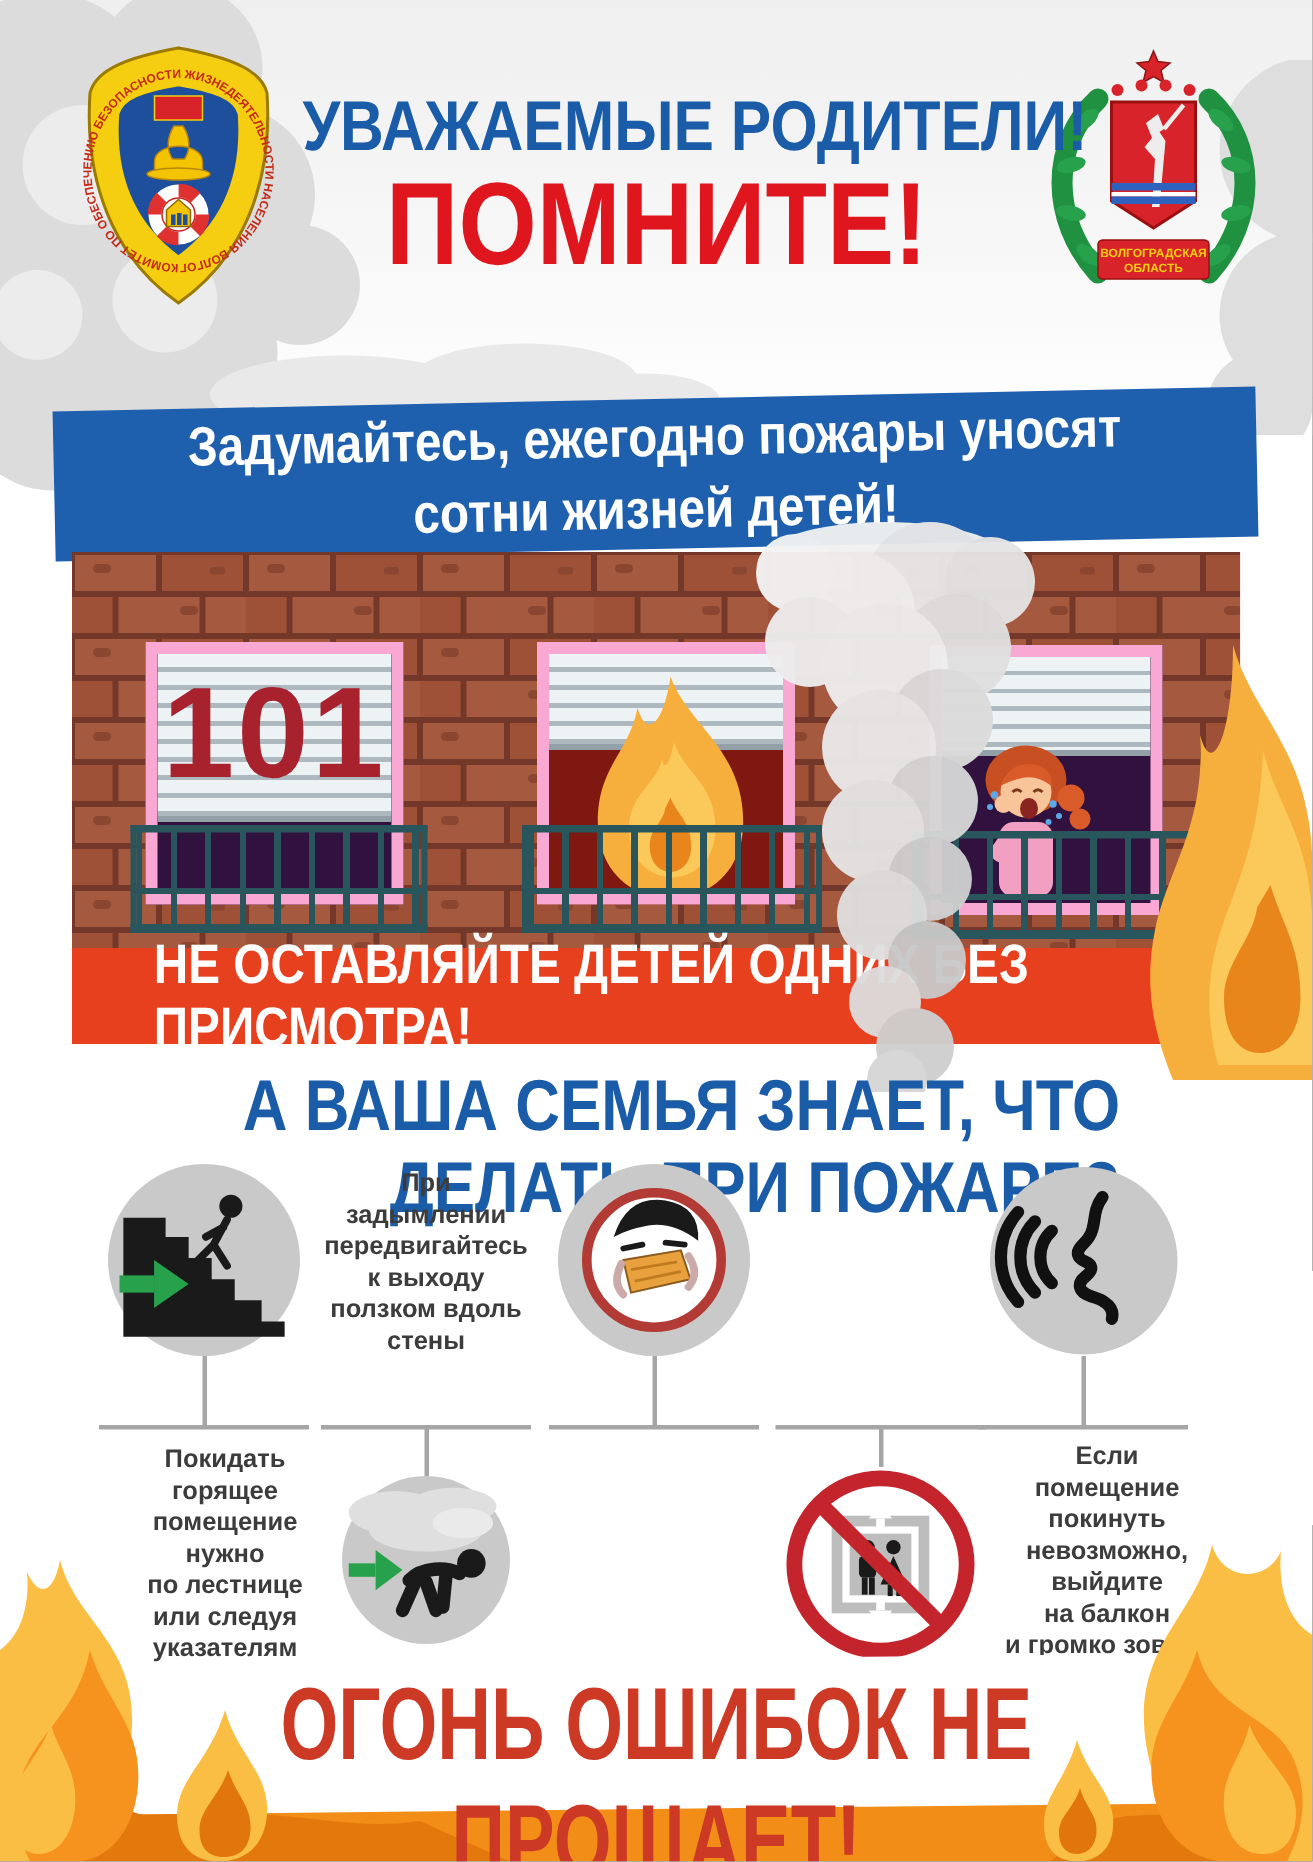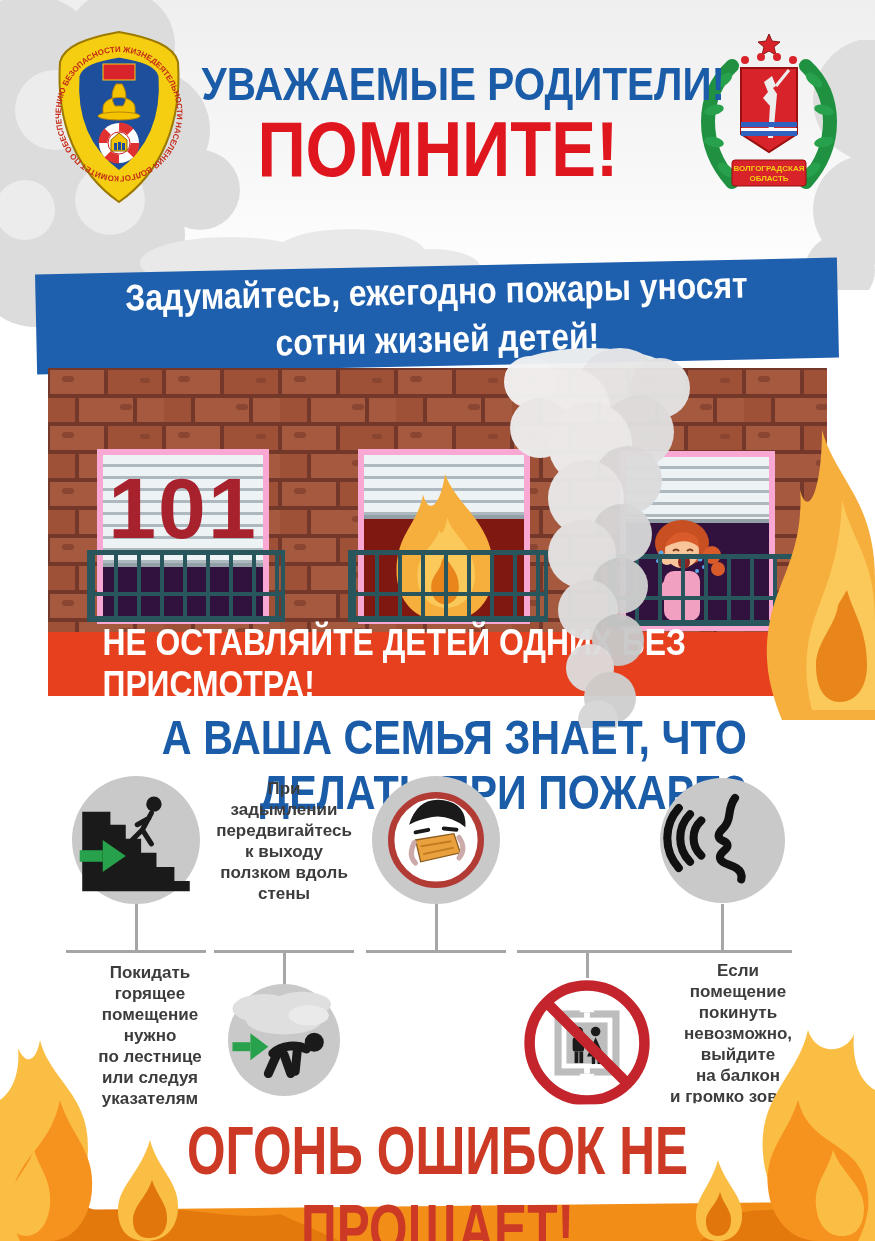--- a/index.html
+++ b/index.html
@@ -14,21 +14,21 @@
   .top-bg{left:0;top:0;width:875px;height:290px;background:linear-gradient(180deg,#EFEFEF 0%,#F7F7F7 55%,#fff 100%);}
   .h-parents{left:0;top:56px;width:875px;text-align:center;font-size:47px;font-weight:bold;color:#1A5CA8;padding-left:26px;}
   .h-remember{left:0;top:104px;width:875px;text-align:center;font-size:78px;font-weight:bold;color:#E0161F;}
   .h-resp{left:0;top:184px;width:875px;text-align:center;font-size:38px;font-weight:bold;color:#1A5CA8;line-height:1.1;}
   
   .bluebanner{left:36px;top:266px;width:802px;height:100px;background:#1E5FAE;transform:rotate(-1.2deg);
     display:flex;align-items:center;justify-content:center;}
   .bluebanner .t{color:#fff;font-size:37px;font-weight:bold;text-align:center;line-height:1.3;}
   
   .building{left:48px;top:368px;width:779px;height:264px;overflow:hidden;}
-  .win{position:absolute;border:6px solid #f9a8d4;background:#31123F;box-sizing:border-box;overflow:hidden;margin-top:21px;}
+  .win{position:absolute;border:8px solid #f9a8d4;background:#31123F;box-sizing:border-box;overflow:hidden;}
   .shutter{position:absolute;left:0;top:0;right:0;background:repeating-linear-gradient(180deg,#EDF2F5 0 9px,#AEB9BF 9px 12px);border-bottom:4px solid #93A0A7;}
   .num101{position:absolute;left:0;right:0;top:4px;text-align:center;font-size:86px;font-weight:bold;color:#A8222E;letter-spacing:2px;}
   .balc{position:absolute;border-left:4px solid #28565C;border-right:4px solid #28565C;}
   .balc .bars{position:absolute;left:0;right:0;top:4px;bottom:5px;background:repeating-linear-gradient(to right,#28565C 0 4px,transparent 4px 23px);}
   .balc .railtop{position:absolute;left:-4px;right:-4px;top:0;height:5px;background:#28565C;}
   .balc .railmid{position:absolute;left:0;right:0;top:58%;height:4px;background:#28565C;}
   .balc .railbot{position:absolute;left:-4px;right:-4px;bottom:0;height:6px;background:#28565C;}
   
   .redbanner{left:48px;top:632px;width:779px;height:64px;background:#E7401E;display:flex;align-items:center;justify-content:center;}
   .redbanner .t{color:#fff;font-size:37px;font-weight:bold;}

